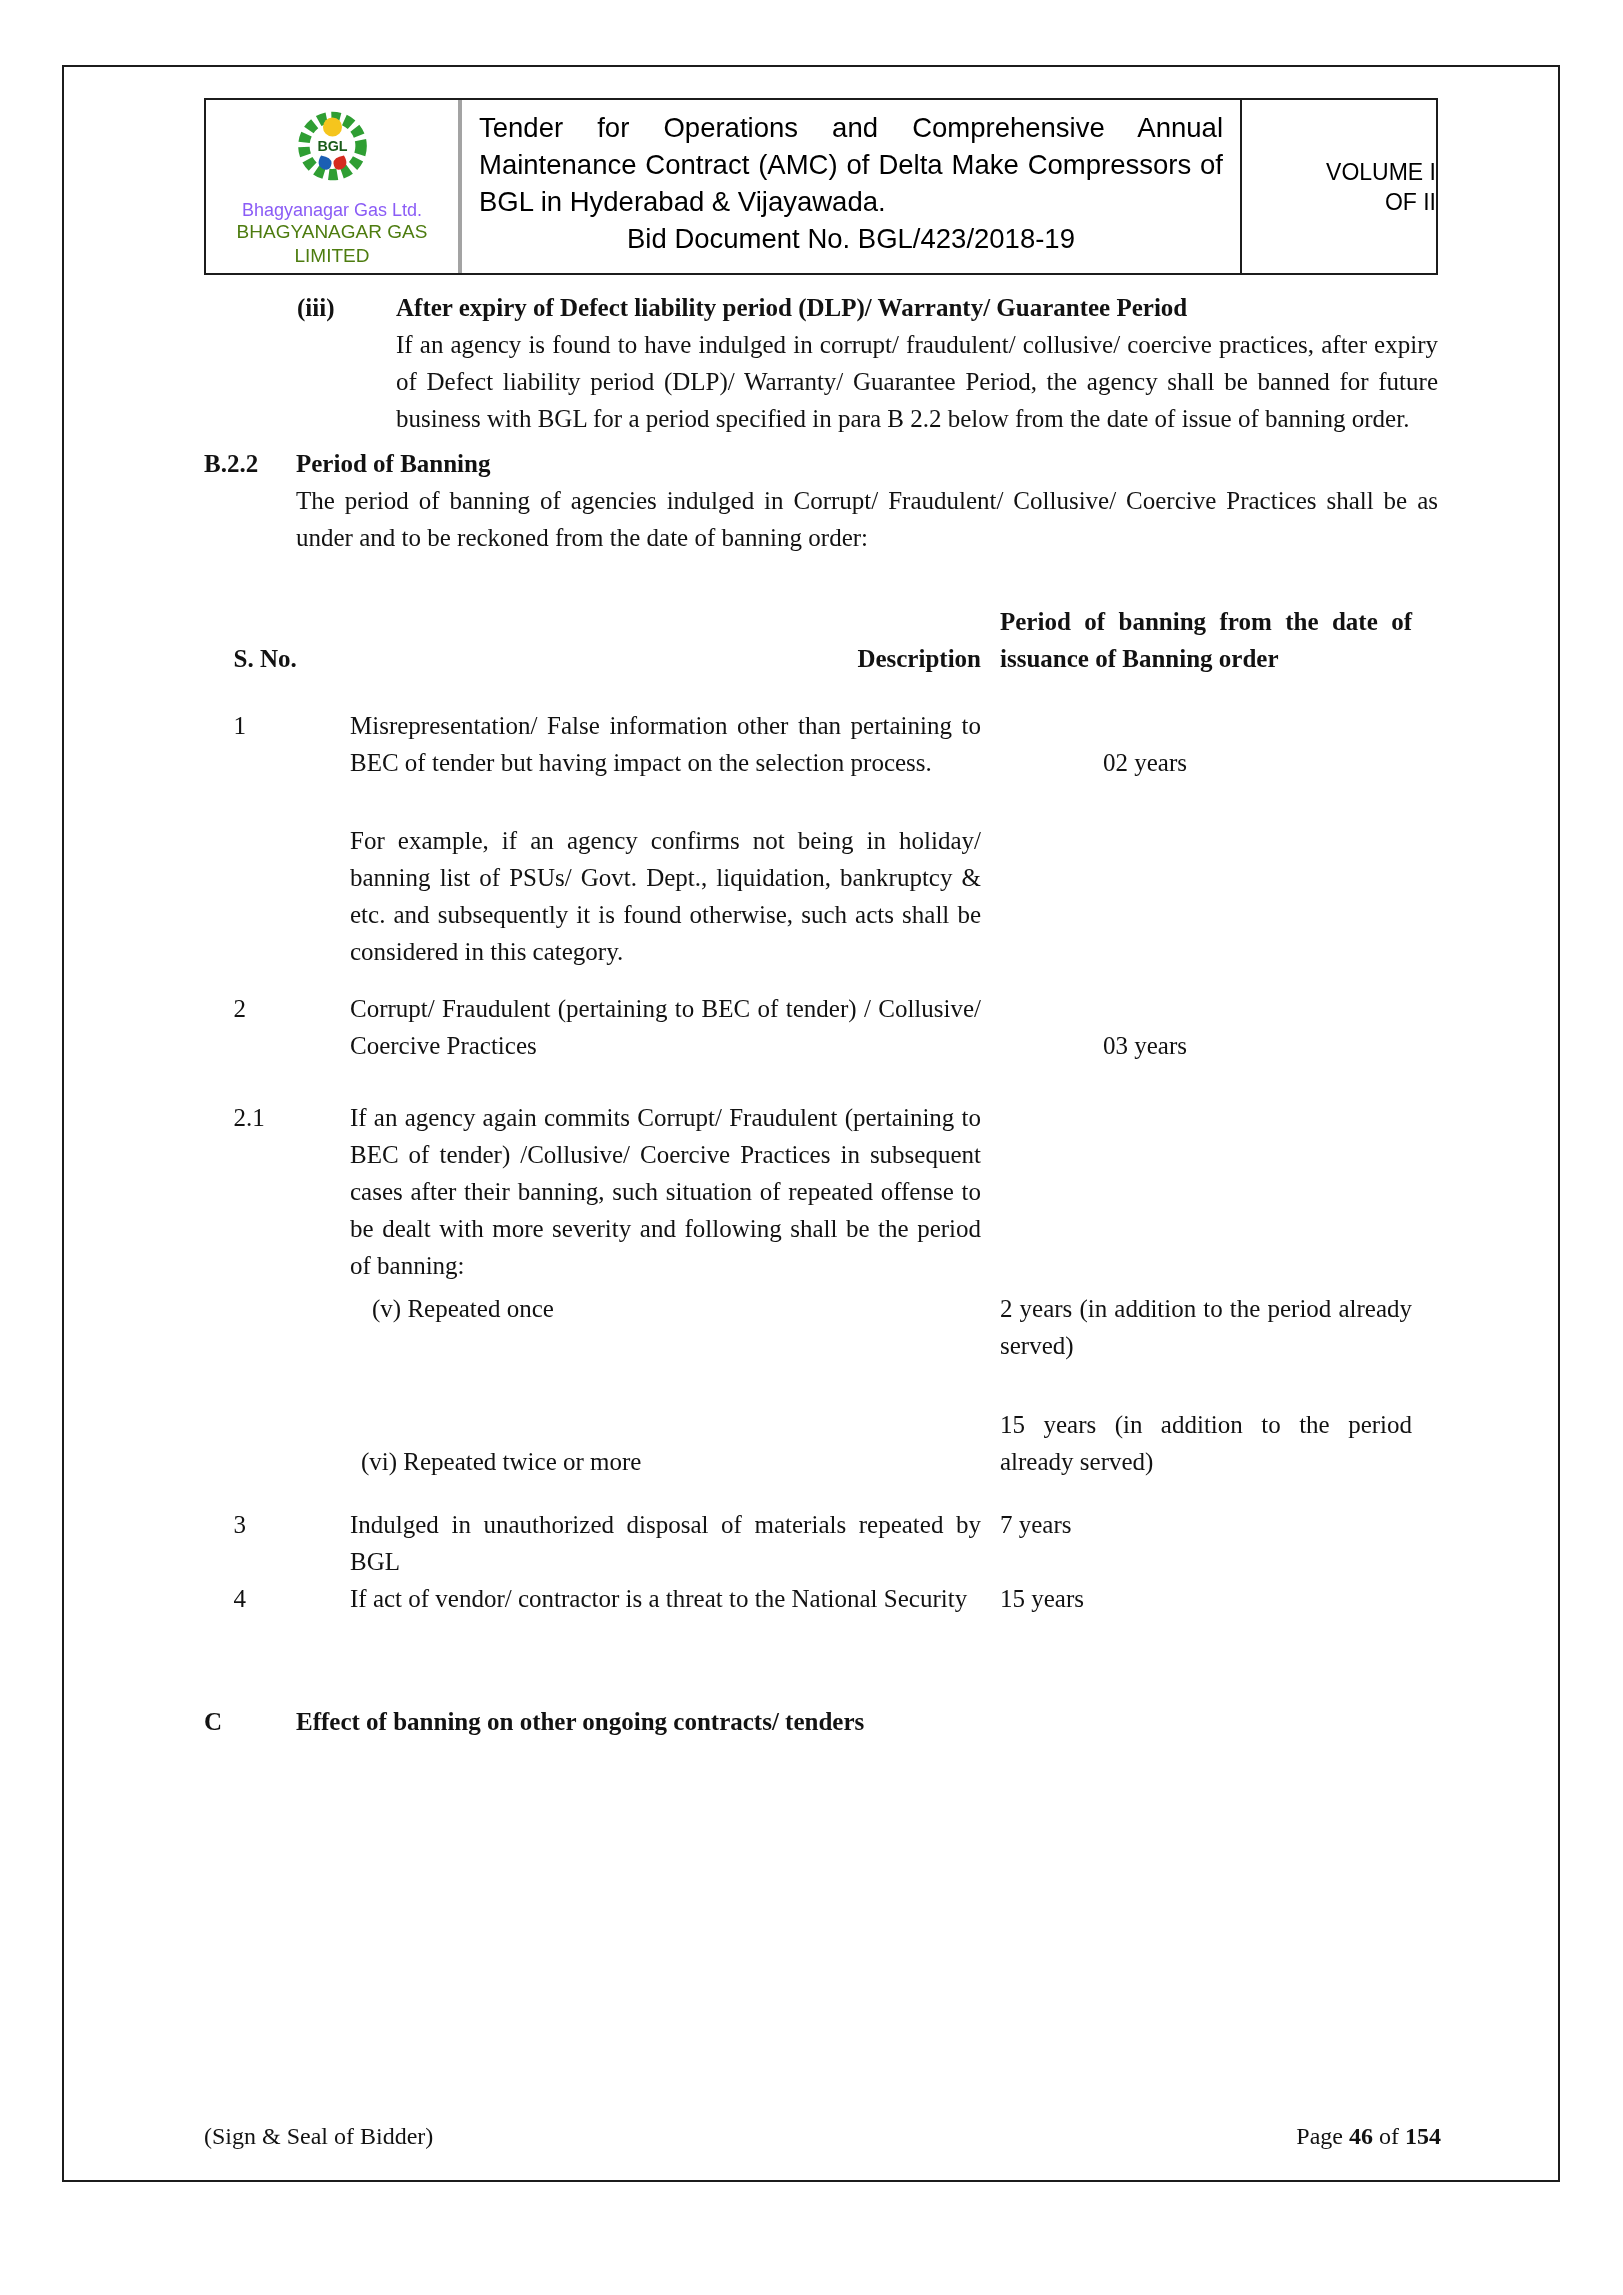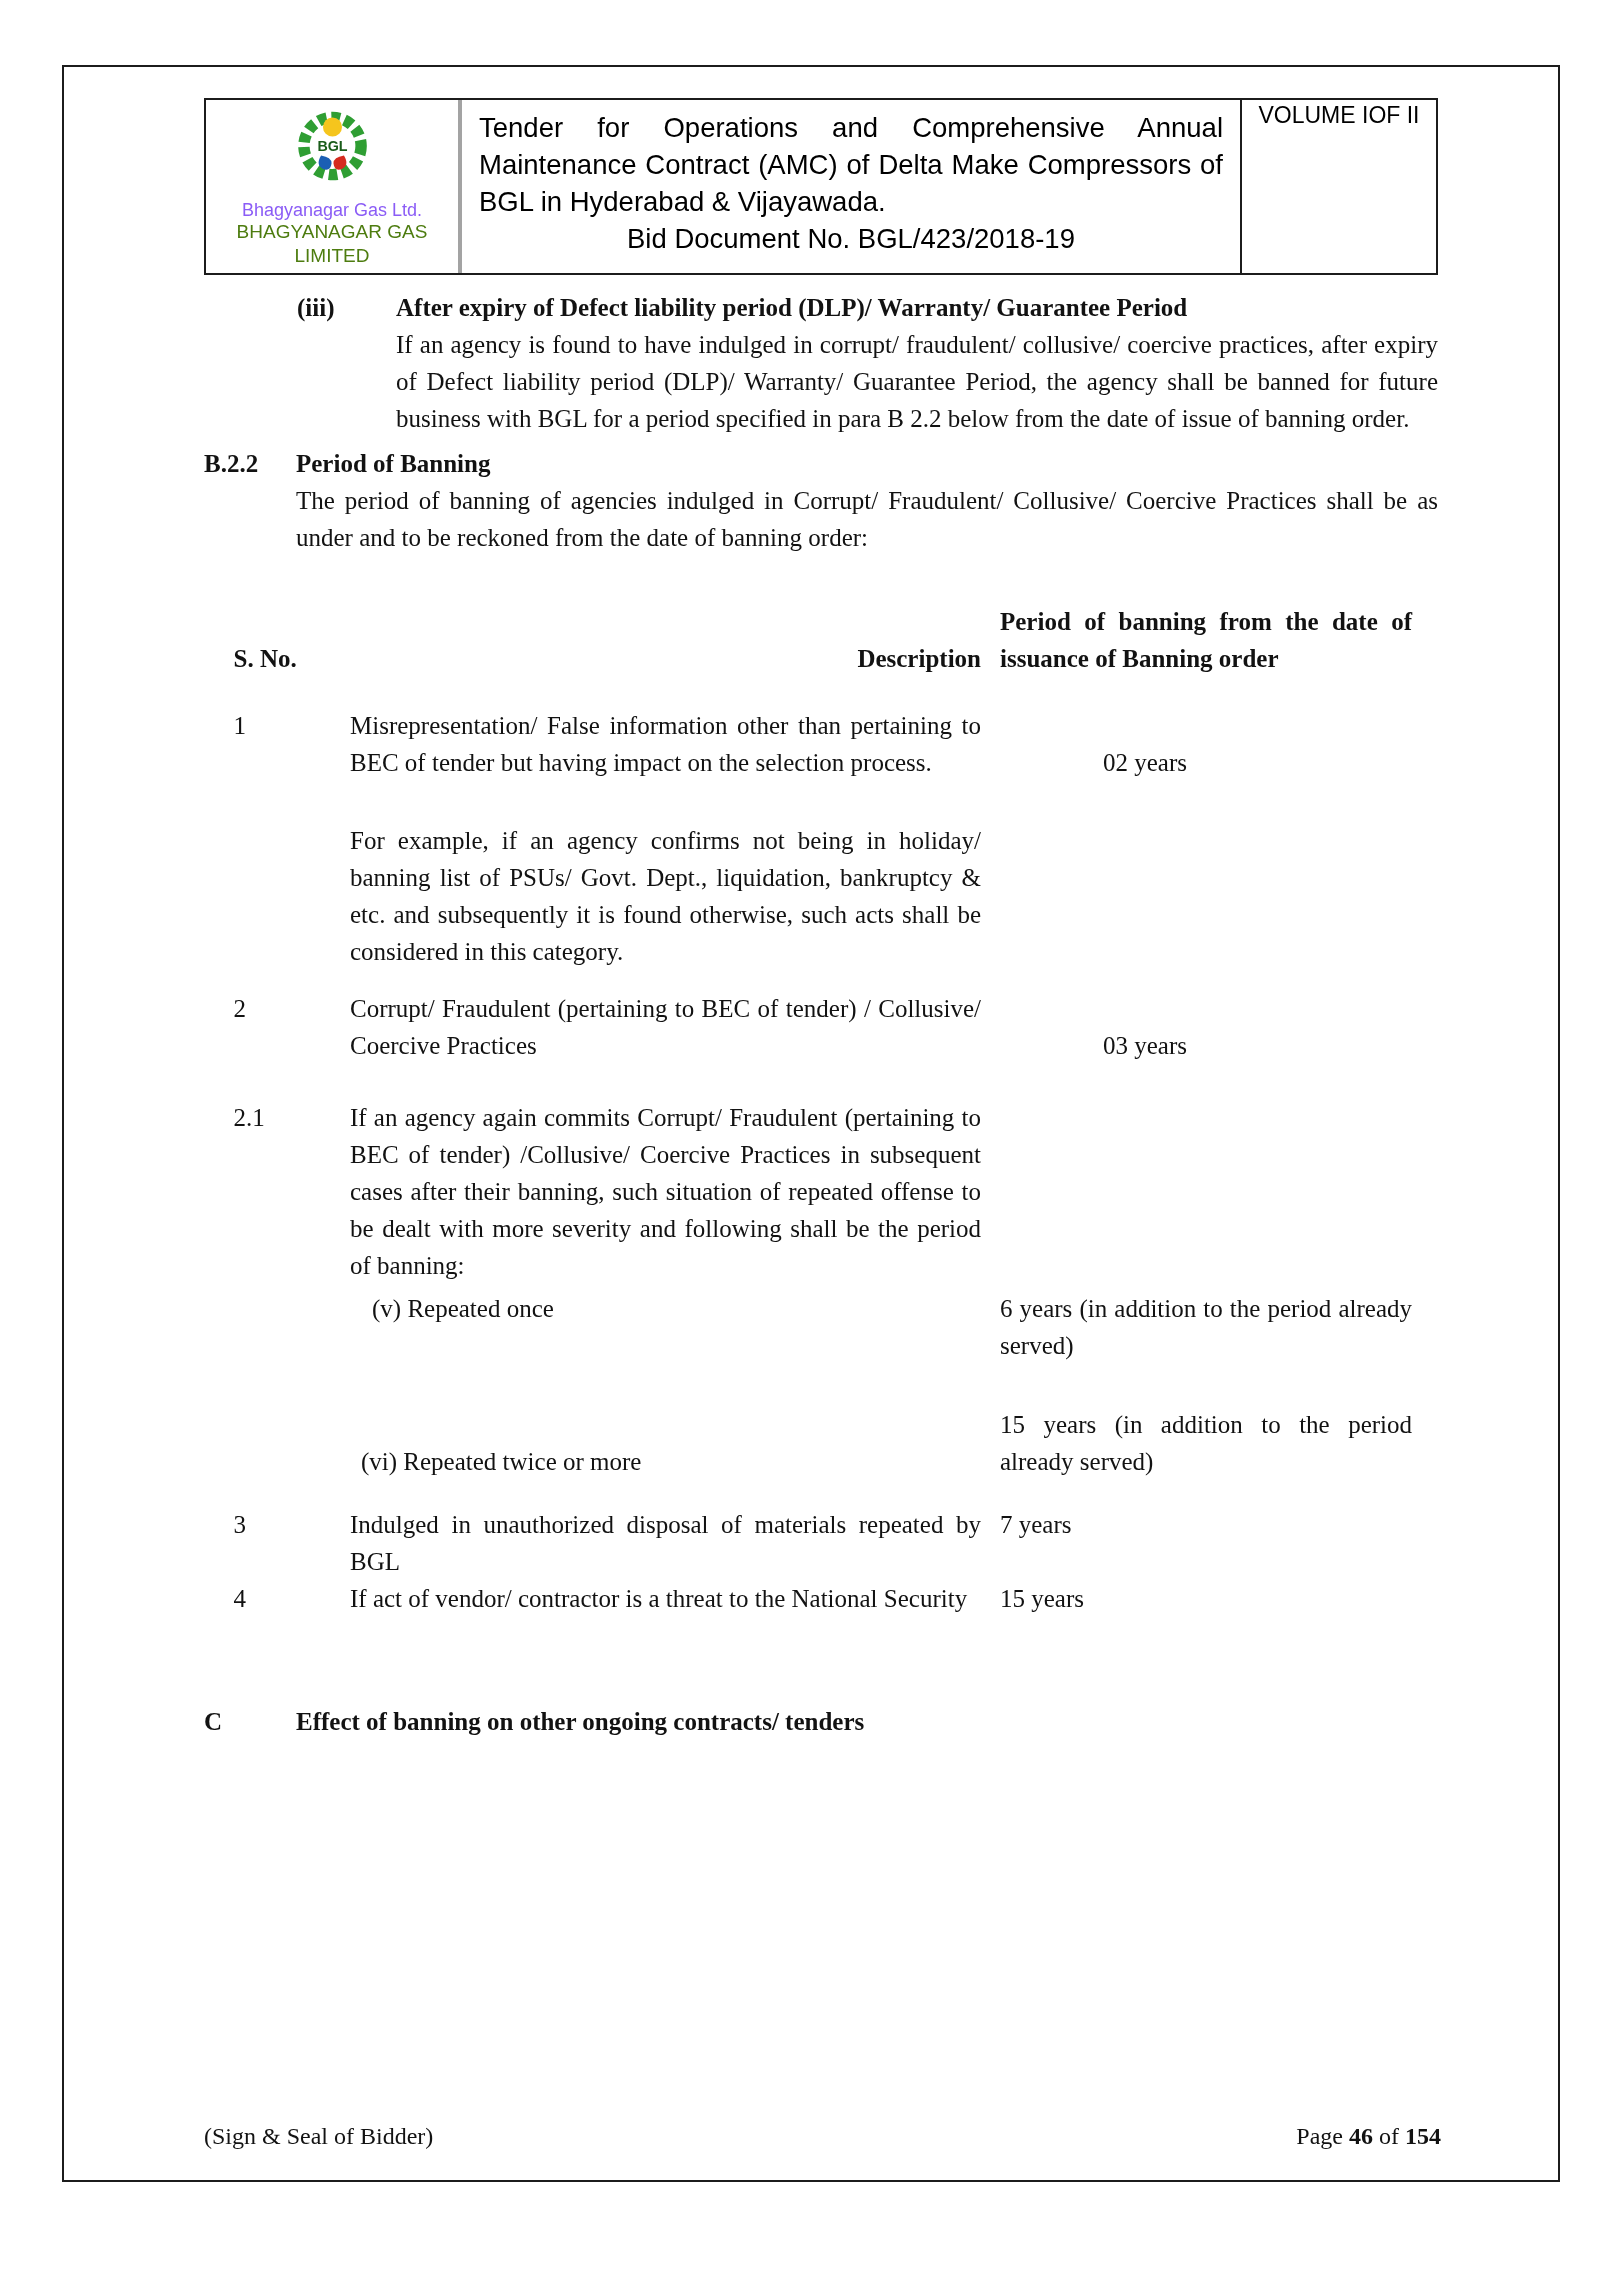--- a/index.html
+++ b/index.html
@@ -33,21 +33,21 @@
   .logo-svg { width:97px; height:82px; display:block; }
   .logo-caption { font-size:18px; line-height:14.4px; color:#8b5cf6; margin-top:15px; }
   .org-name { font-size:19px; line-height:23.6px; color:#4d7c0f; margin-top:2.6px; max-width:196px; }
   .title-cell {
     border-left:4px solid #a3a3a3; border-right:2px solid #1c1c1c;
     padding:8.5px 17px 5.2px; font-size:27.5px; line-height:37px; color:#000;
   }
   .tender-title { text-align:justify; }
   .bid-doc { text-align:center; }
   .volume-cell {
-    display:flex; flex-direction:row; align-items:flex-start; justify-content:center;
+    display:flex; flex-direction:column; align-items:flex-end; justify-content:center;
     font-size:23px; line-height:30px; color:#000;
   }
 
   
   .bold { font-weight:bold; }
   .sec-iii { display:grid; grid-template-columns:99px 1fr; margin:14.4px 0 0 93px; }
   .sec-iii .heading { font-weight:bold; text-align:justify; }
   .sec-iii p { text-align:justify; }
   .sec-b22 { display:grid; grid-template-columns:92px 1fr; margin-top:7.9px; }
   .sec-b22 p { text-align:justify; }
@@ -157,21 +157,21 @@
             <div class="period-offset">03 years</div>
           </div>
         </div>
 
         <div class="trow row21">
           <div class="c1 g-sno">2.1</div>
           <div class="c2 g-main">
             <p>If an agency again commits Corrupt/ Fraudulent (pertaining to BEC of tender) /Collusive/ Coercive Practices in subsequent cases after their banning, such situation of repeated offense to be dealt with more severity and following shall be the period of banning:</p>
           </div>
           <div class="c2 g-sub1d">(v)  Repeated once</div>
-          <div class="c3 g-sub1p">6 years (in addition to the period already served)</div>
+          <div class="c3 g-sub1p">2 years (in addition to the period already served)</div>
           <div class="c2 g-sub2d">(vi) Repeated twice or more</div>
           <div class="c3 g-sub2p">15 years (in addition to the period already served)</div>
         </div>
 
         <div class="trow row3">
           <div class="c1">3</div>
           <div class="c2">
             <p>Indulged in unauthorized disposal of materials repeated by BGL</p>
           </div>
           <div class="c3">

